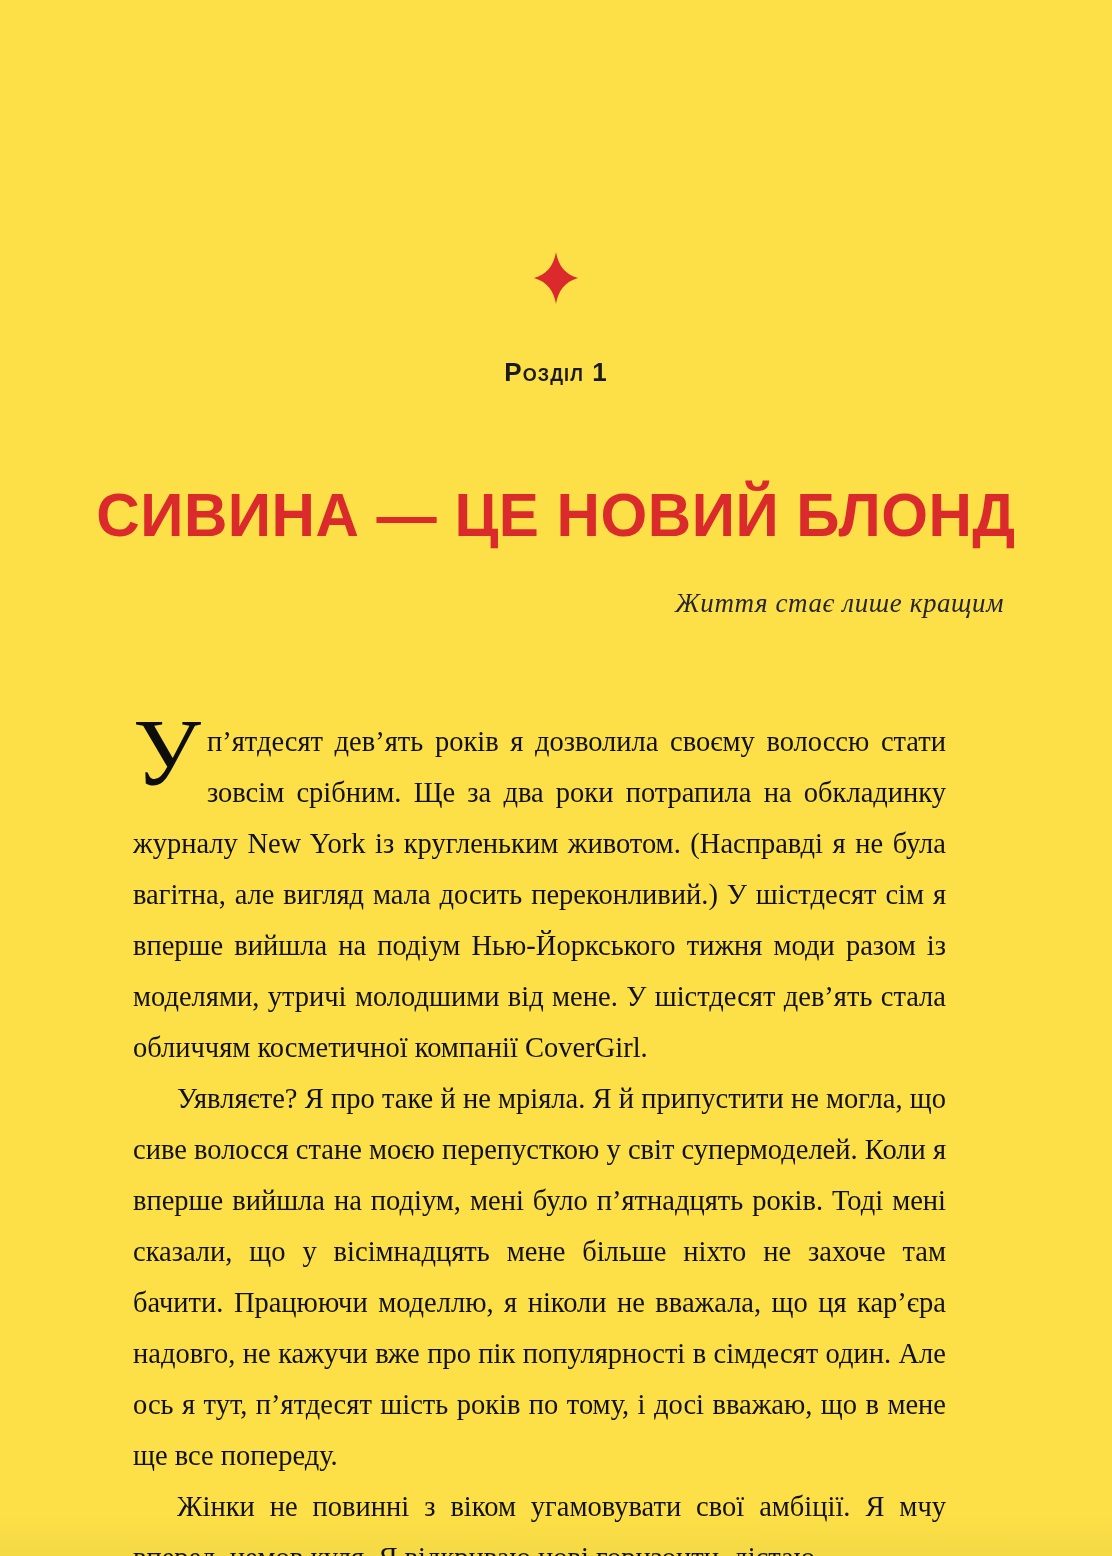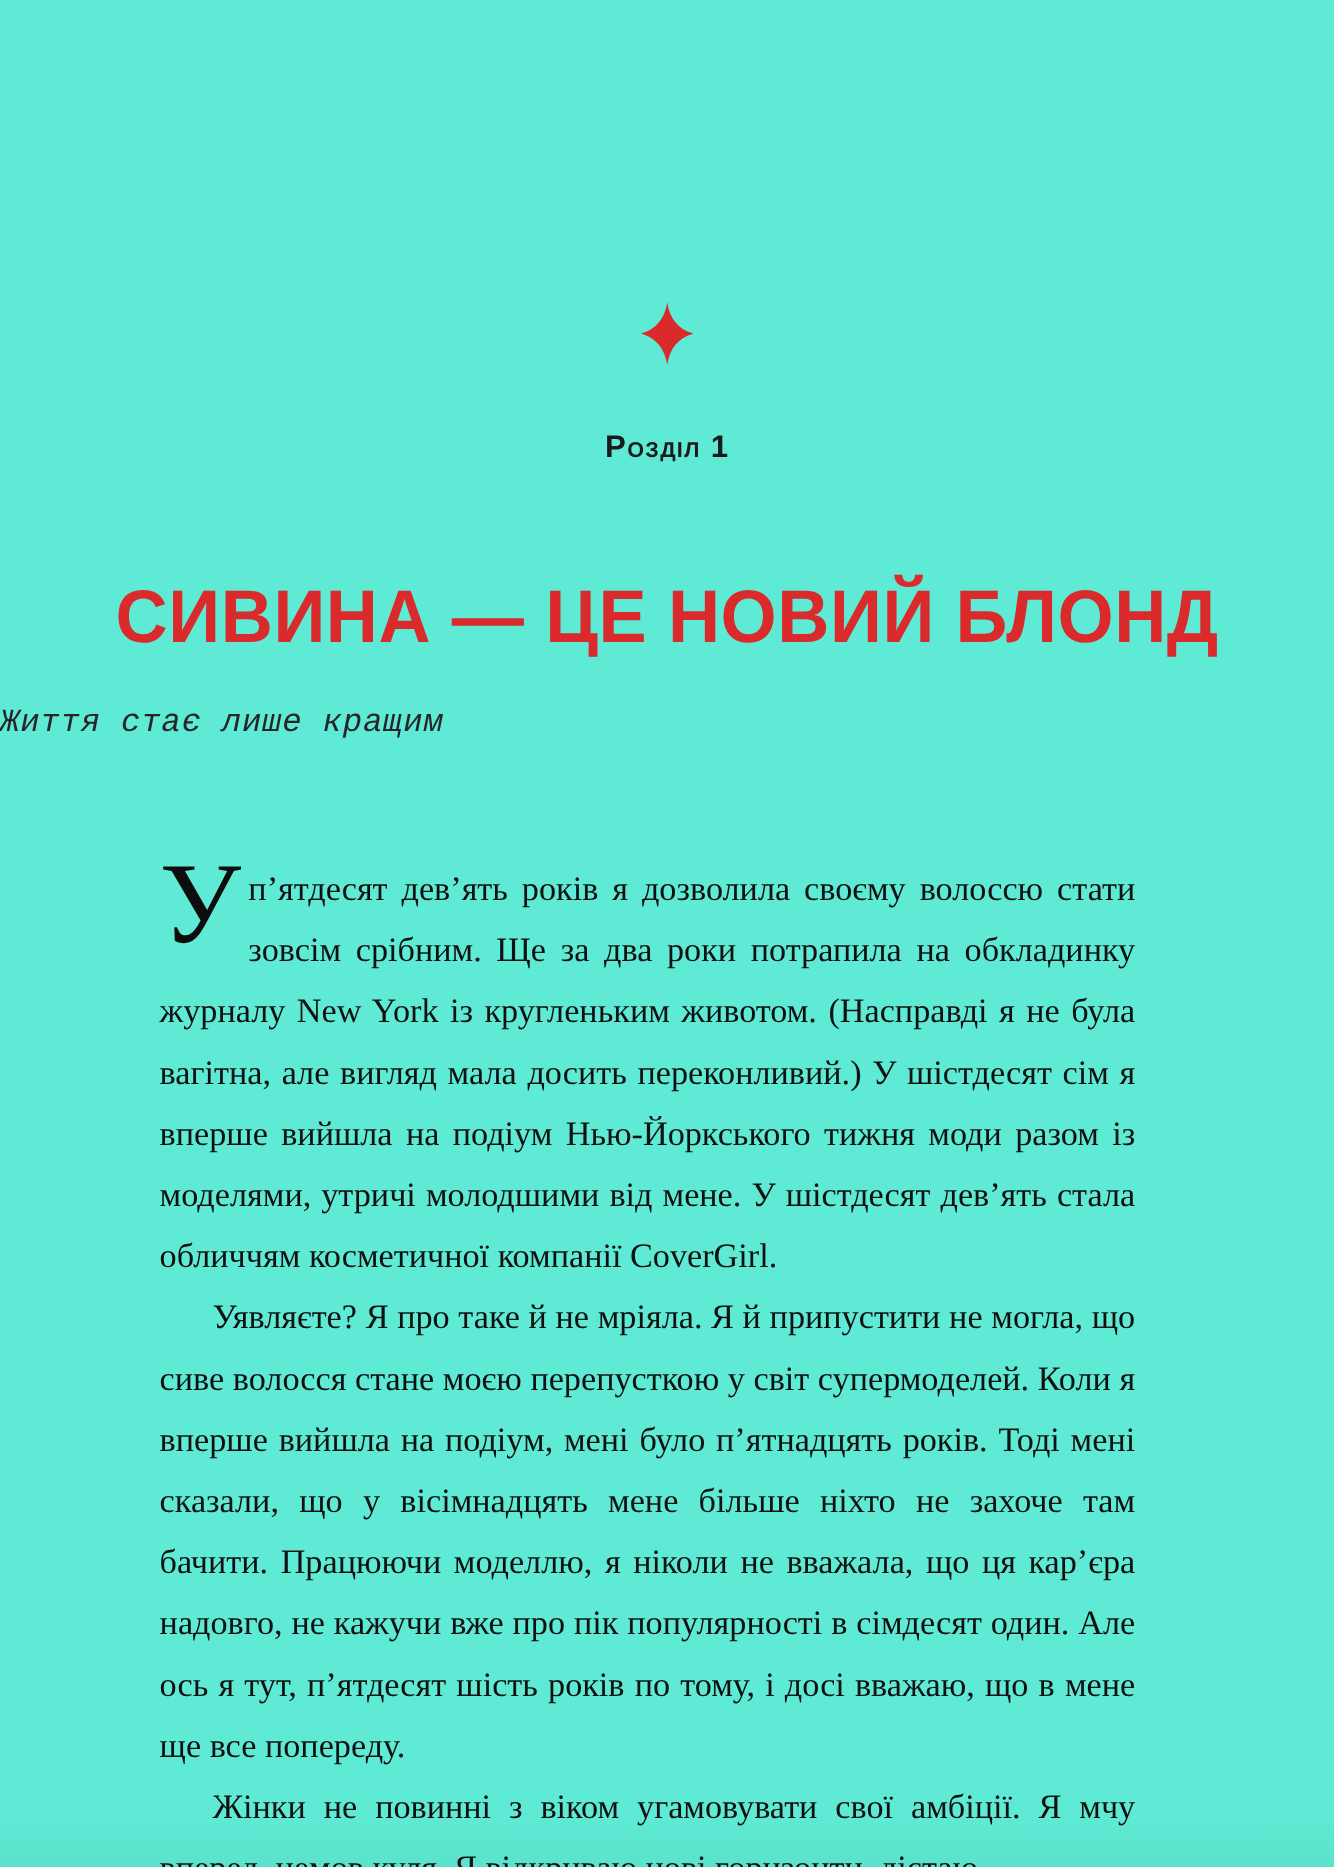--- a/index.html
+++ b/index.html
@@ -7,21 +7,21 @@
     margin: 0;
     padding: 0;
     background: #ffffff;
   }
 
   .page {
     position: relative;
     width: 1112px;
     height: 1556px;
     margin: 0 auto;
-    background: #5eead4;
+    background: #fde047;
     overflow: hidden;
     box-sizing: border-box;
   }
 
   
   .ornament-wrap {
     position: absolute;
     top: 252px;
     left: 0;
     width: 1112px;
@@ -64,22 +64,22 @@
     transform-origin: center center;
     white-space: nowrap;
   }
 
   
   .chapter-subtitle {
     position: absolute;
     top: 588px;
     left: 0;
     width: 1004px;
-    text-align: left;
-    font-family: Liberation Mono, monospace;
+    text-align: right;
+    font-family: Liberation Serif, serif;
     font-style: italic;
     font-weight: 400;
     font-size: 27px;
     letter-spacing: 0.6px;
     color: #26262a;
   }
 
   
   .body-copy {
     position: absolute;

